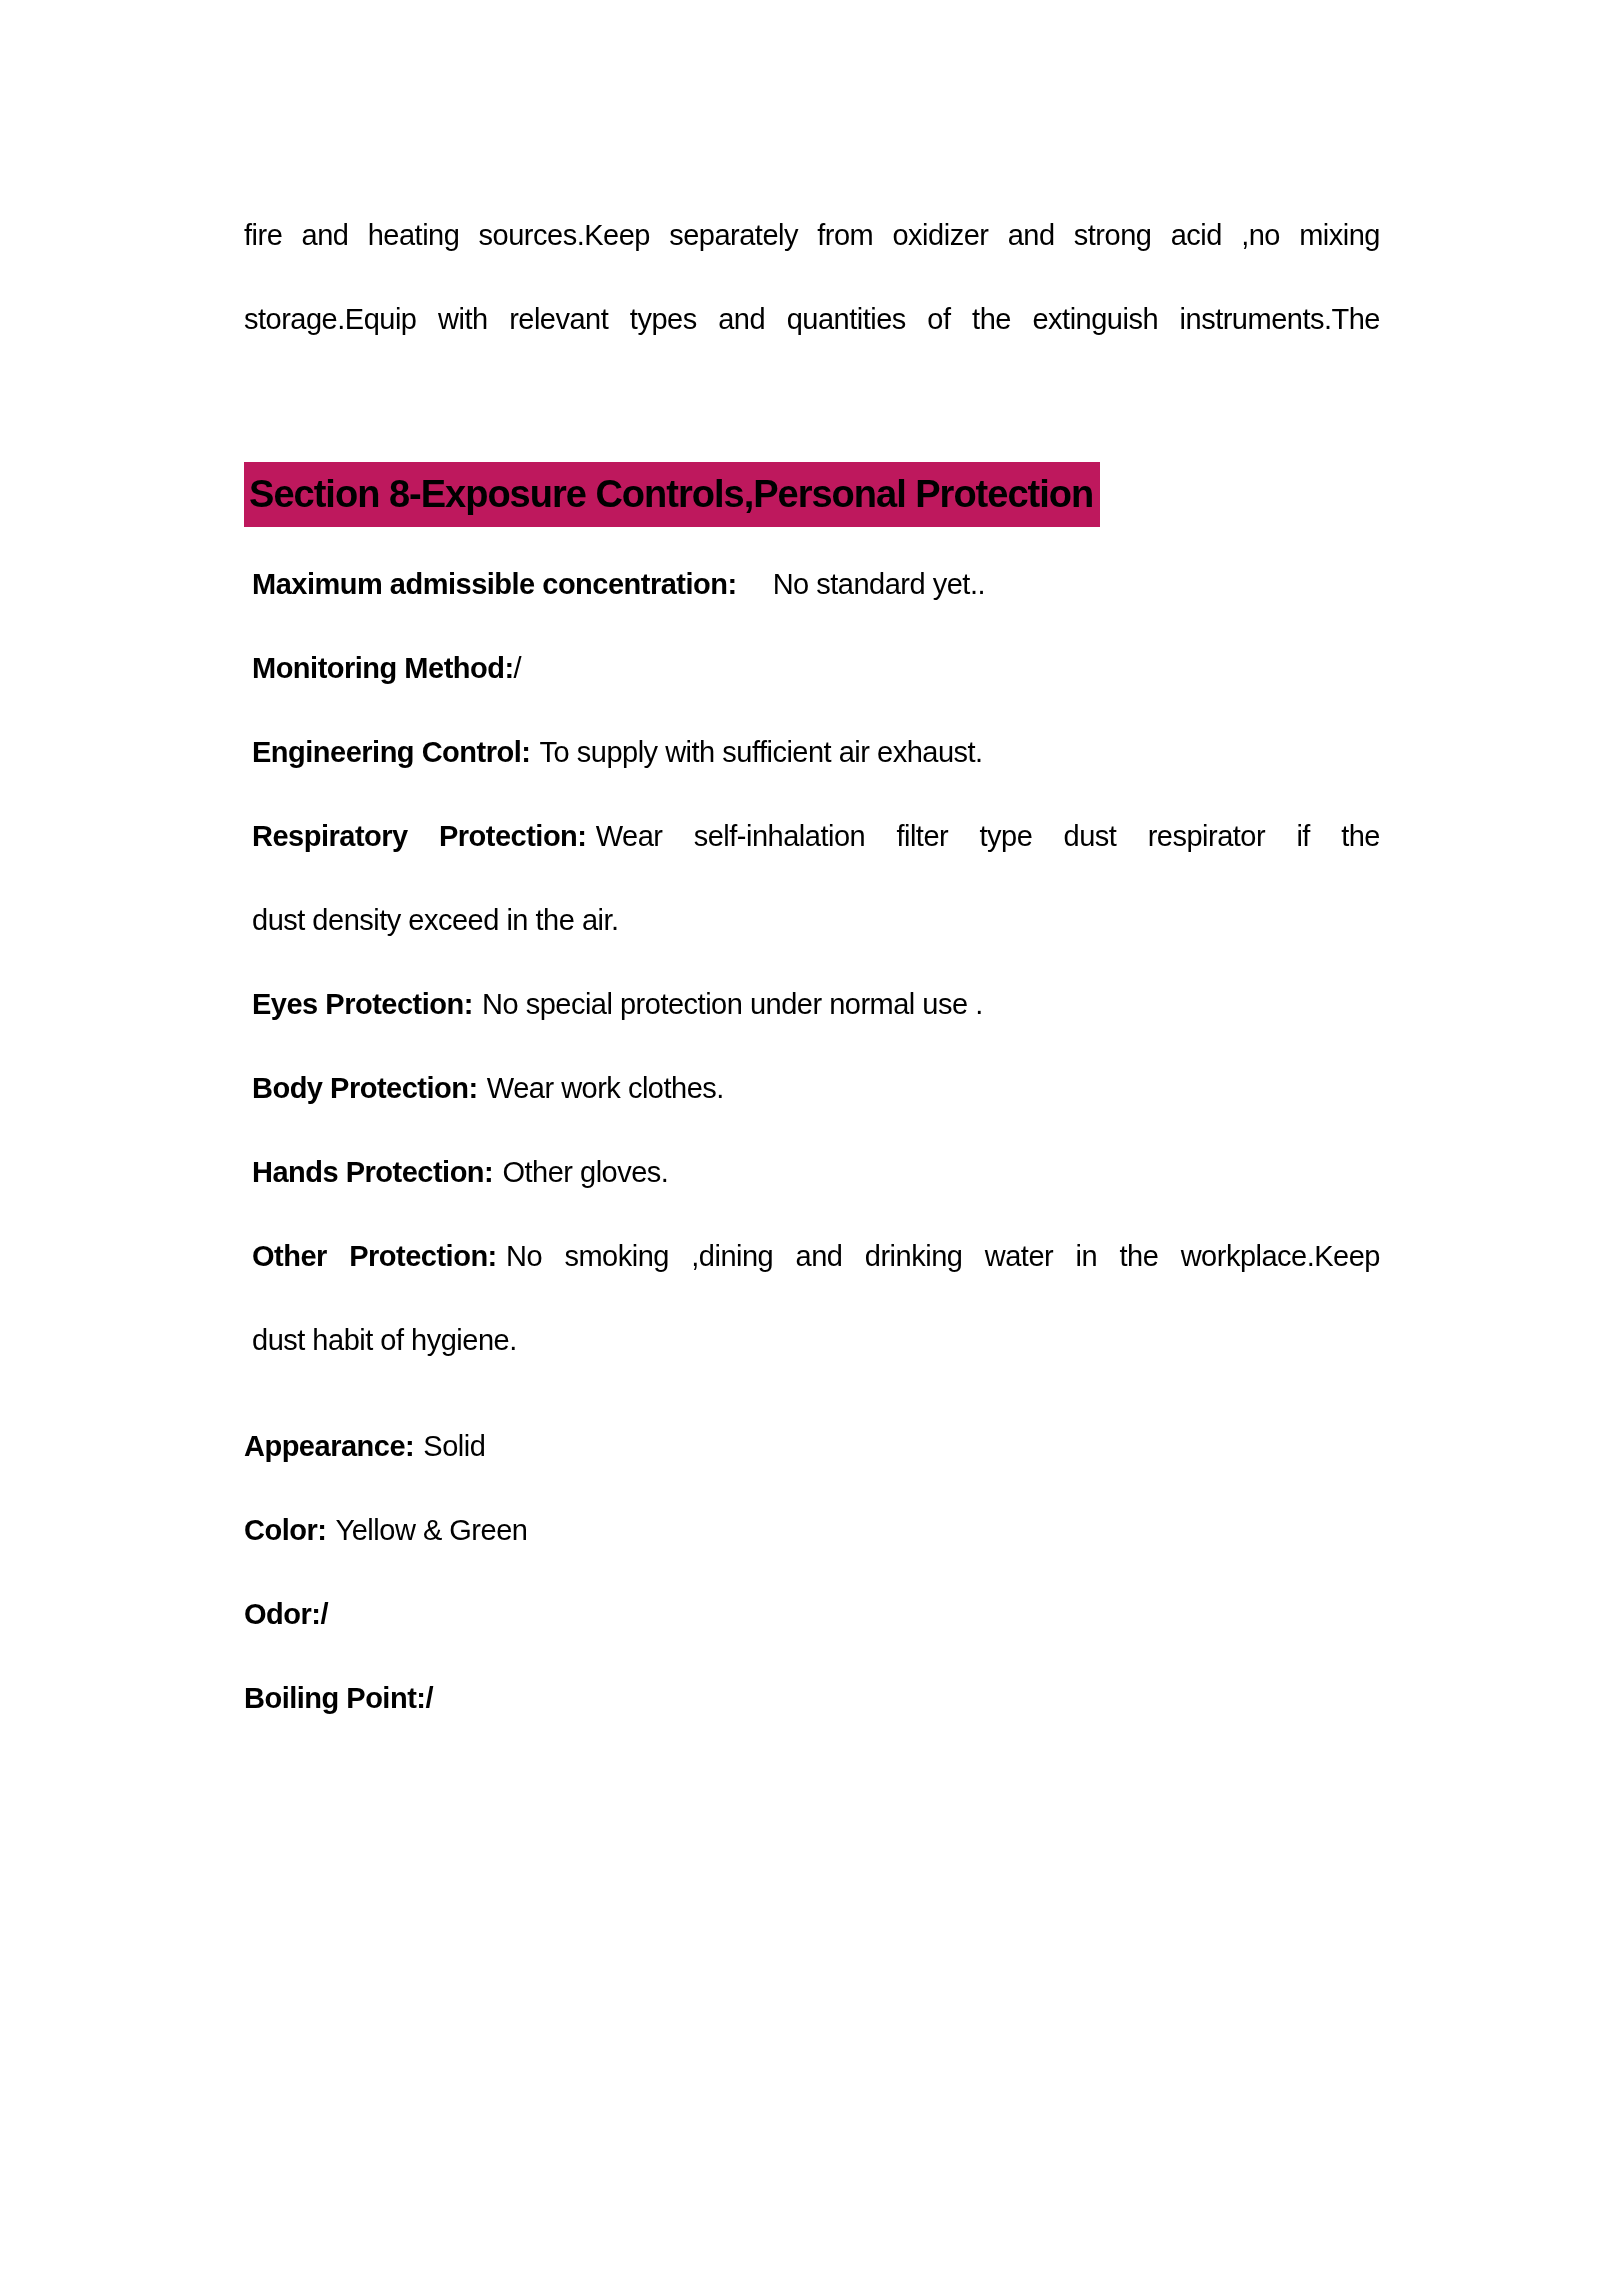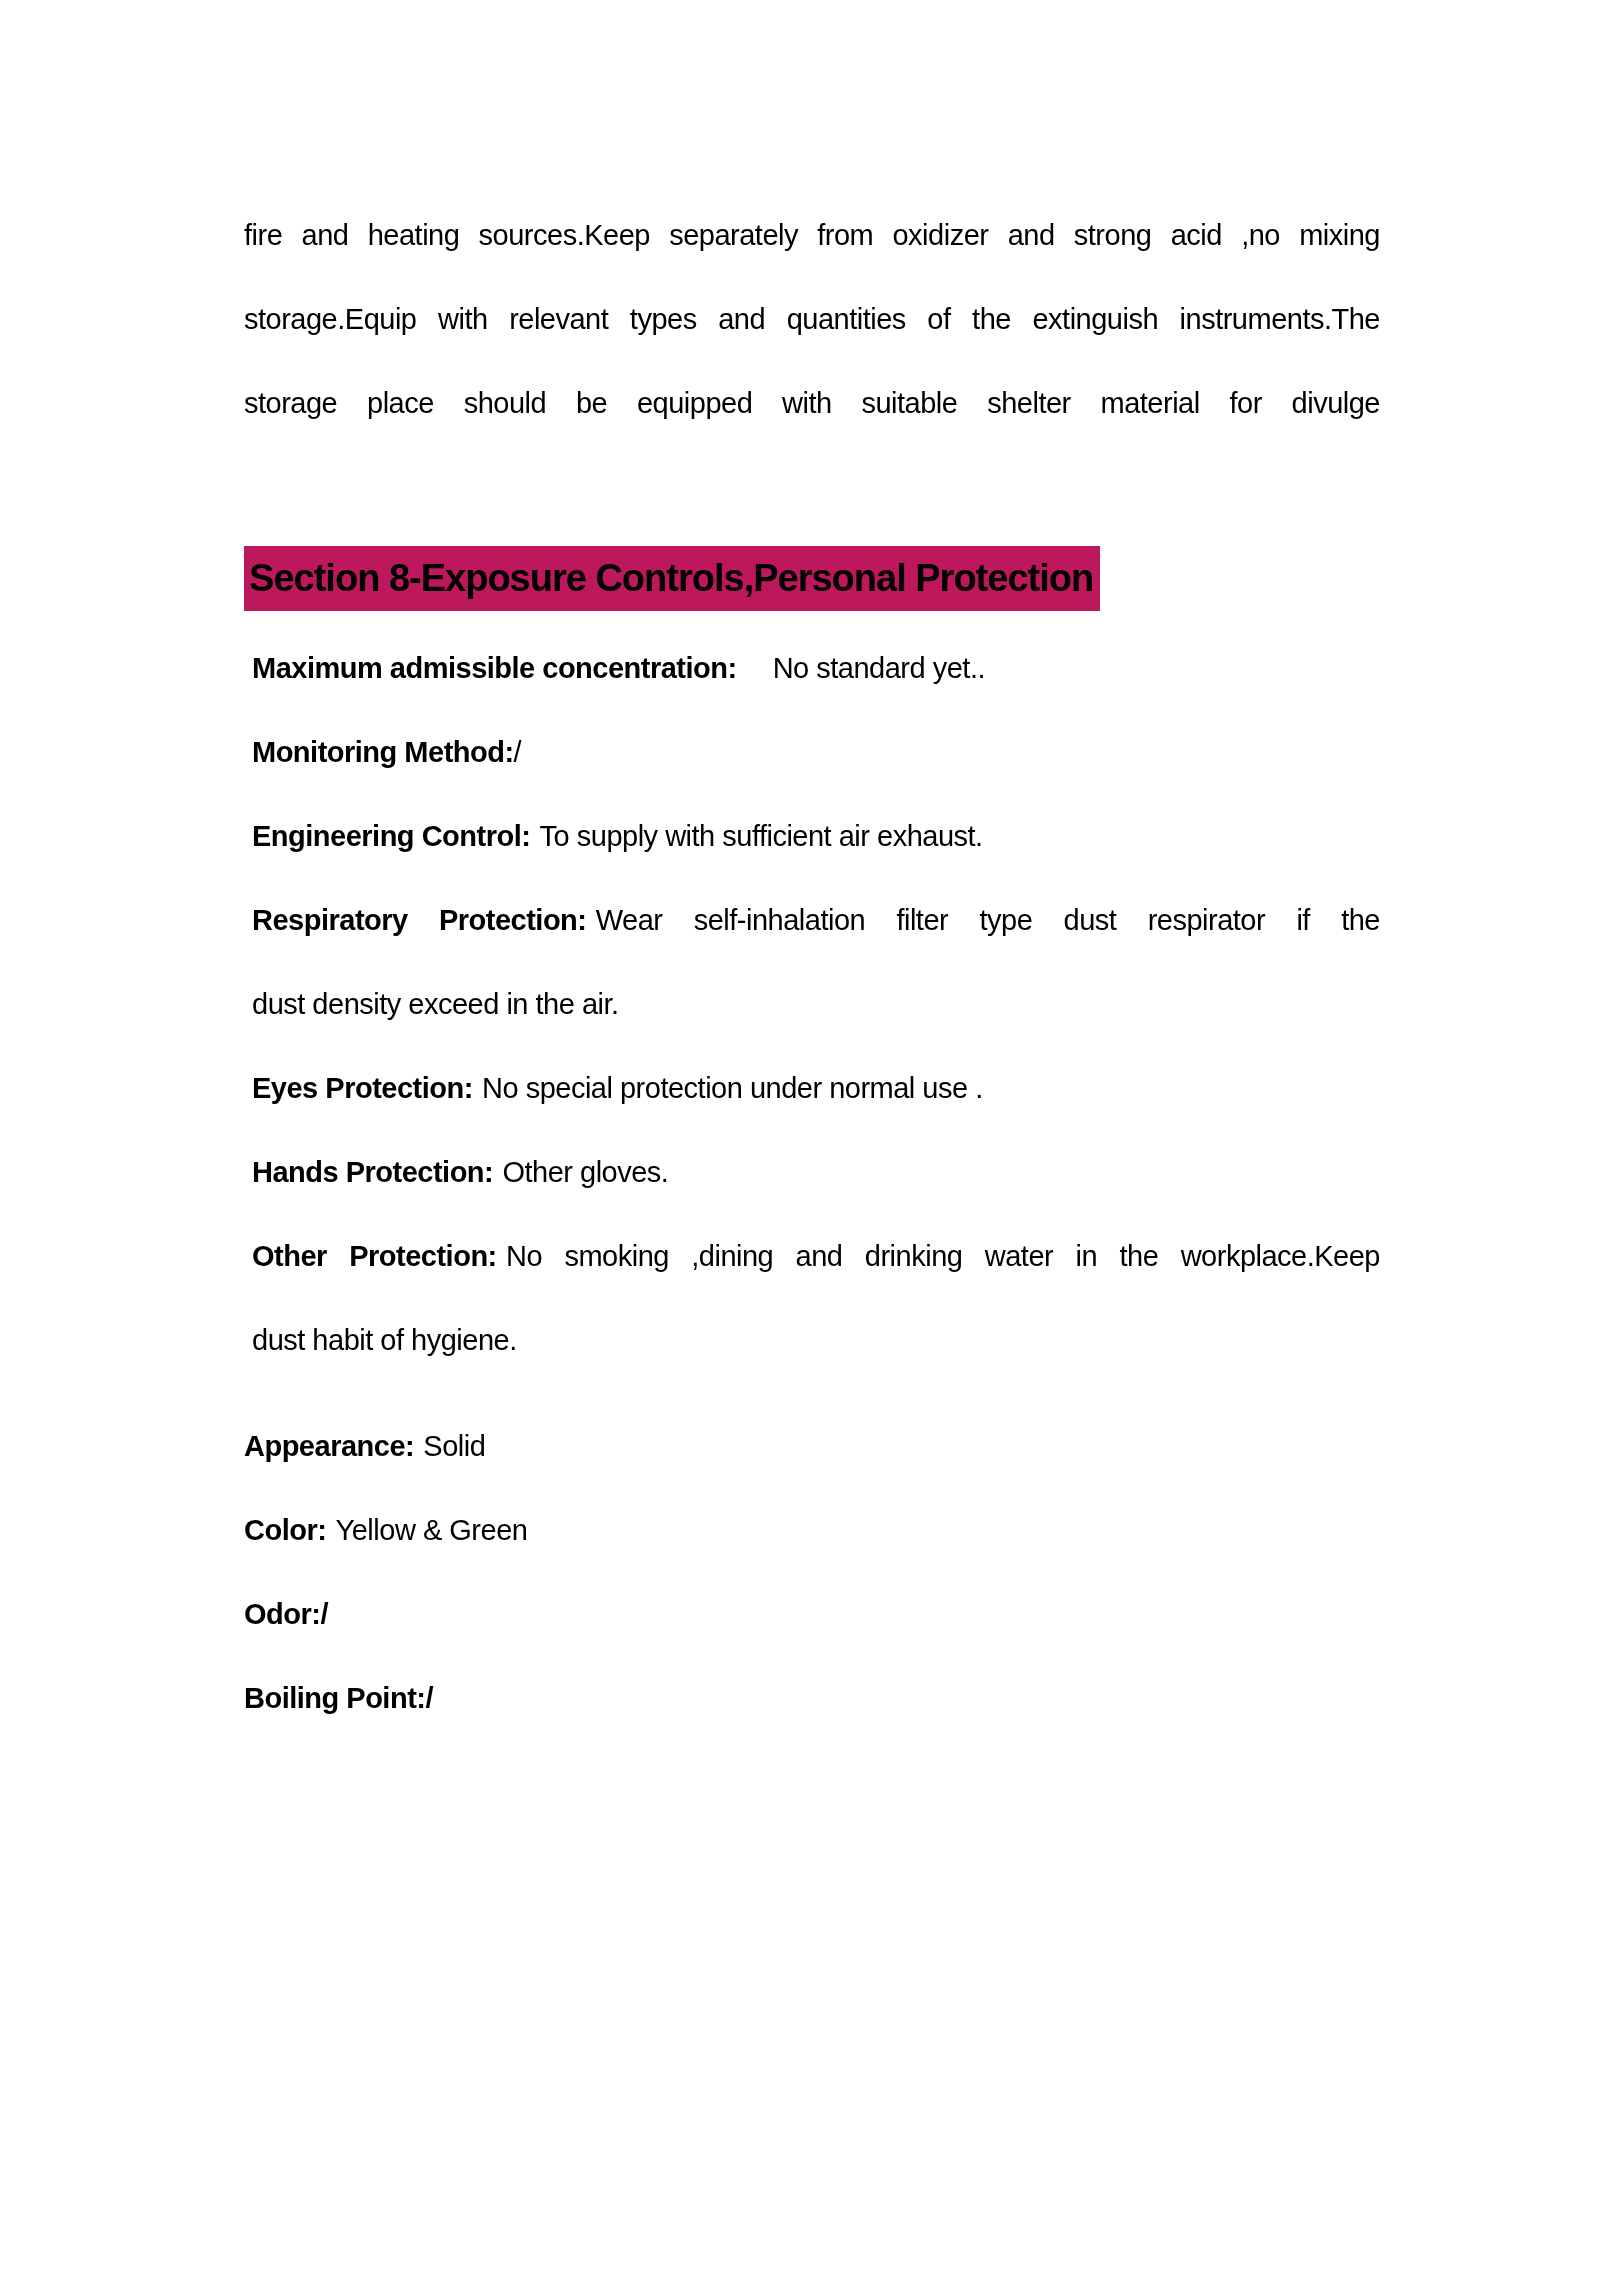--- a/index.html
+++ b/index.html
@@ -48,21 +48,20 @@
   .entries.s9 { margin-top: 21.5px; }
 </style>
 </head>
 <body>
 
 <div class="doc">
 
   <div class="para">
     <div class="line just">fire and heating sources.Keep separately from oxidizer and strong acid ,no mixing</div>
     <div class="line just">storage.Equip with relevant types and quantities of the extinguish instruments.The</div>
-    <div class="line just">storage place should be equipped with suitable shelter material for divulge</div>
   </div>
 
   <div class="sec-heading s8">
     <span class="hl">Section 8-Exposure Controls,Personal Protection</span>
   </div>
 
   <div class="entries s8">
     <div class="line">
       <span class="lbl">Maximum admissible concentration:</span><span class="val biggap">No standard yet..</span>
     </div>
@@ -71,20 +70,23 @@
     </div>
     <div class="line">
       <span class="lbl">Engineering Control:</span><span class="val">To supply with sufficient air exhaust.</span>
     </div>
     <div class="line just">
       <span class="lbl">Respiratory Protection:</span><span class="val">Wear self-inhalation filter type dust respirator if the</span>
     </div>
     <div class="line">dust density exceed in the air.</div>
     <div class="line">
       <span class="lbl">Eyes Protection:</span><span class="val">No special protection under normal use .</span>
+    </div>
+    <div class="line">
+      <span class="lbl">Body Protection:</span><span class="val">Wear work clothes.</span>
     </div>
     <div class="line">
       <span class="lbl">Hands Protection:</span><span class="val">Other gloves.</span>
     </div>
     <div class="line just">
       <span class="lbl">Other Protection:</span><span class="val">No smoking ,dining and drinking water in the workplace.Keep</span>
     </div>
     <div class="line">dust habit of hygiene.</div>
   </div>
 

